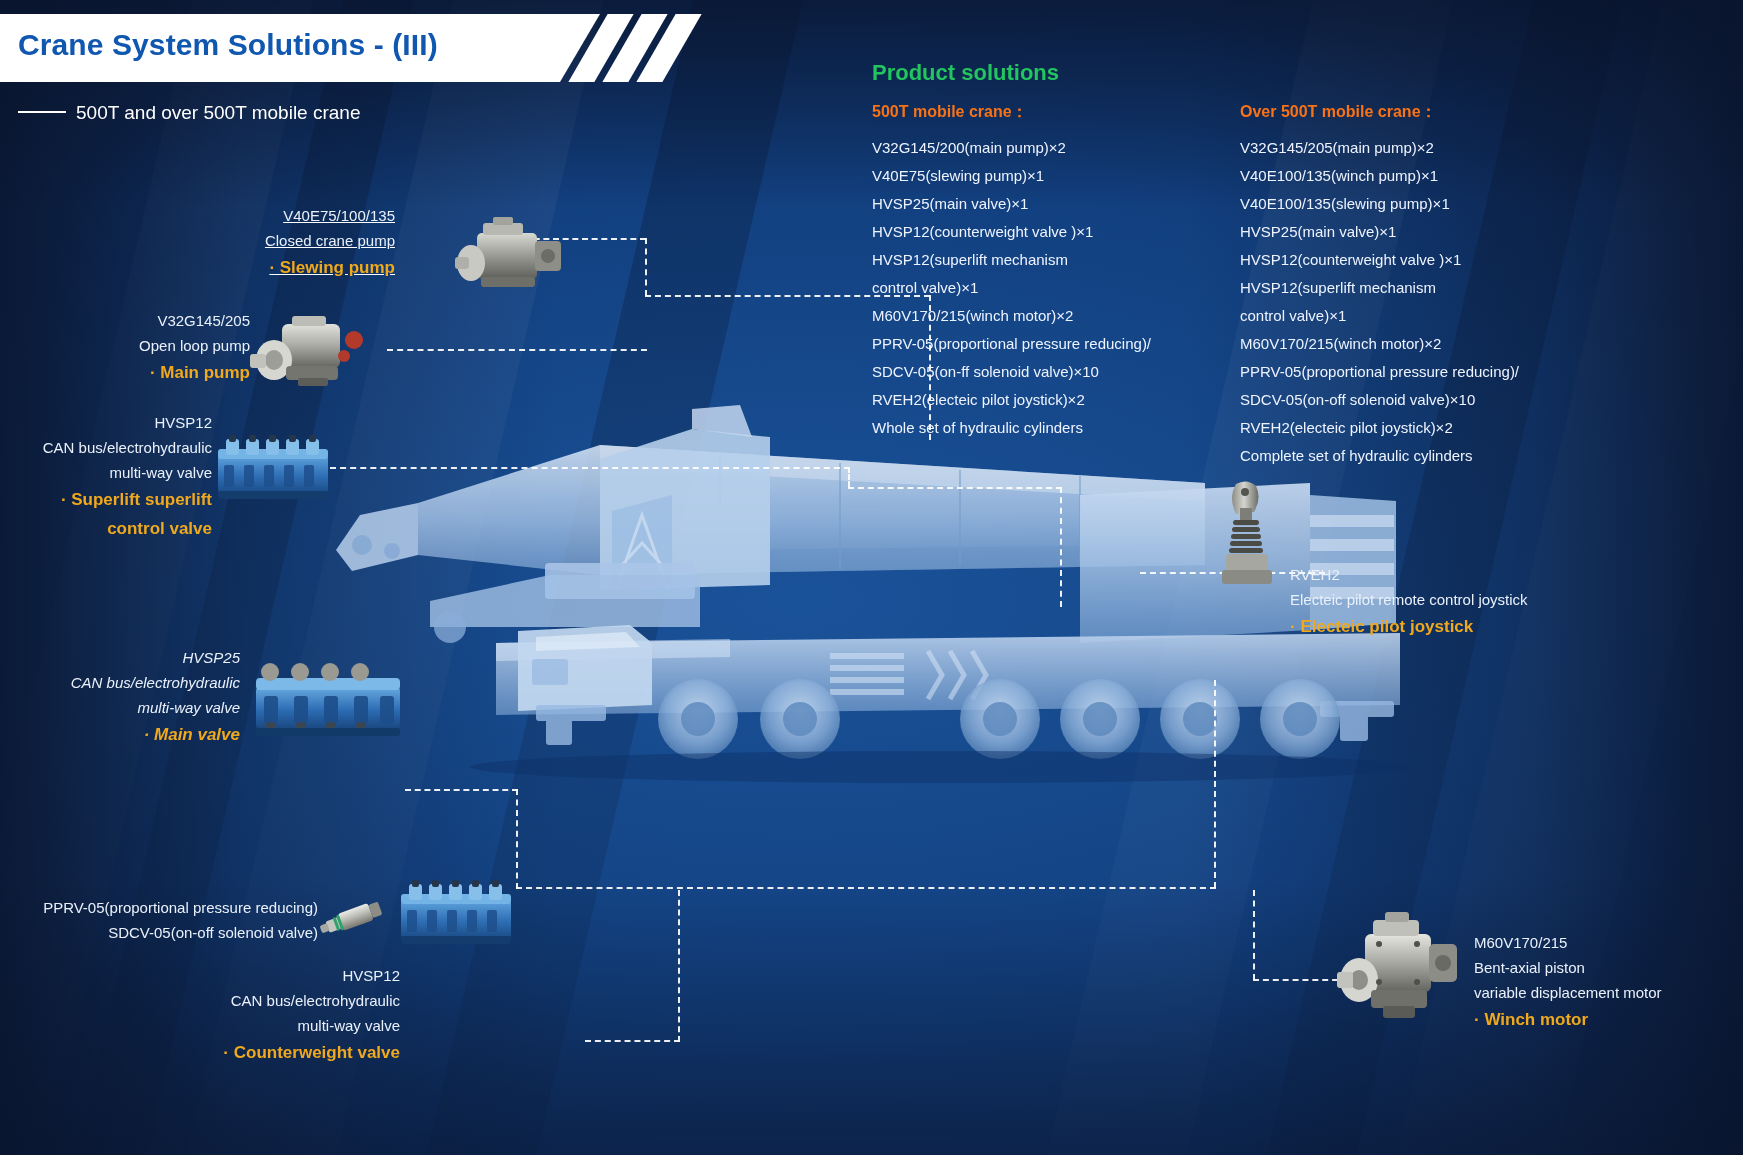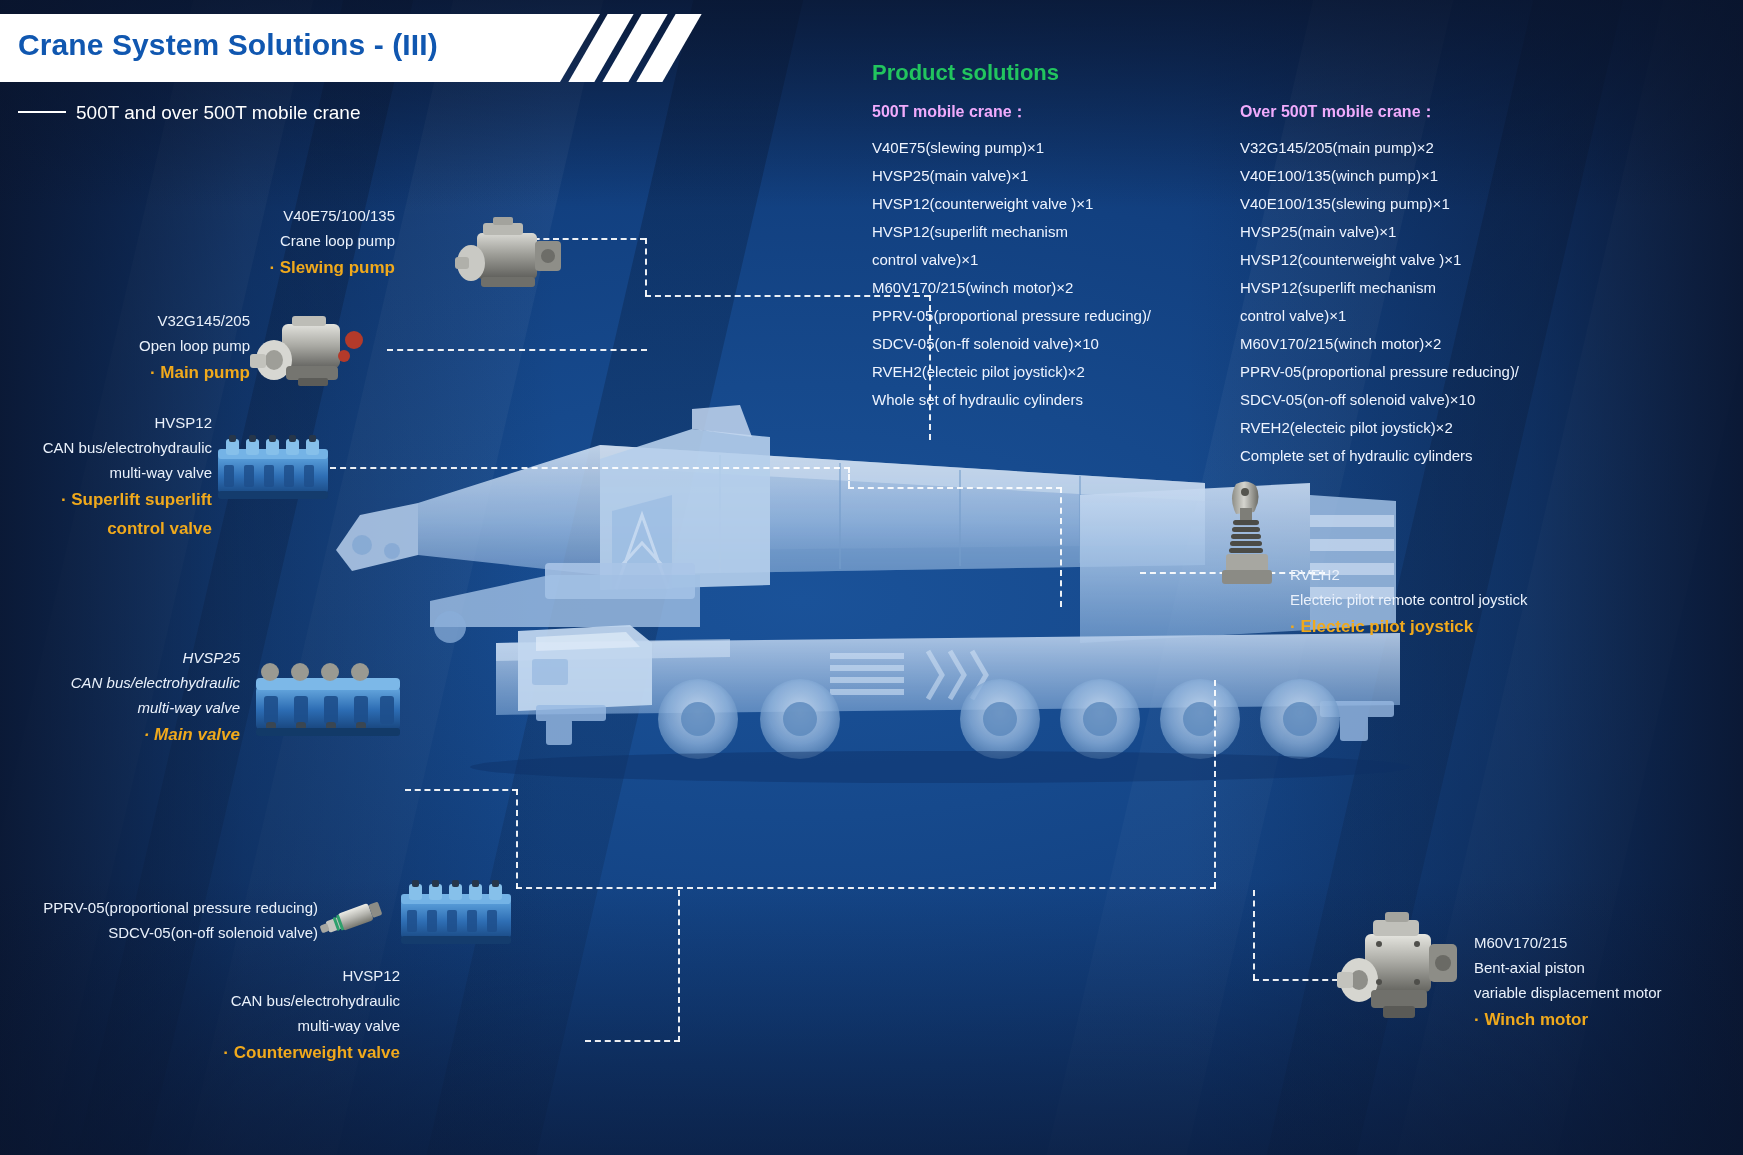--- a/index.html
+++ b/index.html
@@ -64,21 +64,21 @@
 
   
   #product-panel{ position:absolute; left:872px; top:60px; width:860px; }
   #product-heading{
     font-size:22px; font-weight:bold; color:#22c55e; margin-bottom:16px;
   }
   .cols{ position:relative; }
   .col{ position:absolute; top:0; }
   .col.c1{ left:0; width:360px; }
   .col.c2{ left:368px; width:420px; }
-  .col-title{ font-size:16px; font-weight:bold; color:#f0abfc; margin-bottom:11px; white-space:nowrap; }
+  .col-title{ font-size:16px; font-weight:bold; color:#f97316; margin-bottom:11px; white-space:nowrap; }
   .spec-line{ font-size:15px; color:#eef4ff; line-height:28px; white-space:nowrap; }
 
   
   #crane-art{ position:absolute; left:300px; top:375px; width:1140px; height:420px; opacity:.96; }
 
   
   .callout{ position:absolute; }
   .callout .ln{ font-size:15px; color:#eaf1fb; line-height:25px; white-space:nowrap; }
   .callout .hl{ font-size:17px; font-weight:bold; color:#f0a91c; line-height:29px; white-space:nowrap; }
   .ta-r{ text-align:right; }
@@ -239,20 +239,21 @@
 <div id="page-subtitle">
   <span class="dash-lead"></span><span>500T and over 500T mobile crane</span>
 </div>
 
 <div id="product-panel">
   <div id="product-heading">Product solutions</div>
   <div class="cols">
 
     <div class="col c1">
       <div class="col-title">500T mobile crane：</div>
+      <div class="spec-line">V32G145/200(main pump)×2</div>
       <div class="spec-line">V40E75(slewing pump)×1</div>
       <div class="spec-line">HVSP25(main valve)×1</div>
       <div class="spec-line">HVSP12(counterweight valve )×1</div>
       <div class="spec-line">HVSP12(superlift mechanism</div>
       <div class="spec-line">control valve)×1</div>
       <div class="spec-line">M60V170/215(winch motor)×2</div>
       <div class="spec-line">PPRV-05(proportional pressure reducing)/</div>
       <div class="spec-line">SDCV-05(on-ff solenoid valve)×10</div>
       <div class="spec-line">RVEH2(electeic pilot joystick)×2</div>
       <div class="spec-line">Whole set of hydraulic cylinders</div>
@@ -505,23 +506,23 @@
   <rect x="36" y="80" width="56" height="18" rx="4" fill="#70706b"></rect>
   <rect x="48" y="96" width="32" height="12" rx="3" fill="#5a5a56"></rect>
   <g fill="#4f4f4b">
     <circle cx="44" cy="34" r="3"></circle>
       <circle cx="82" cy="34" r="3"></circle>
     <circle cx="44" cy="72" r="3"></circle>
       <circle cx="82" cy="72" r="3"></circle>
   </g>
 </svg>
 
-<div class="callout ta-r" style="left:150px; top:203px; width:245px;">
+<div class="callout ta-r" style="left:150px; top:203px; width:245px;text-decoration:underline;">
   <div class="ln">V40E75/100/135</div>
-  <div class="ln">Crane loop pump</div>
+  <div class="ln">Closed crane pump</div>
   <div class="hl">· Slewing pump</div>
 </div>
 
 <div class="callout ta-r" style="left:20px; top:308px; width:230px;">
   <div class="ln">V32G145/205</div>
   <div class="ln">Open loop pump</div>
   <div class="hl">· Main pump</div>
 </div>
 
 <div class="callout ta-r" style="left:0px; top:410px; width:212px;">

